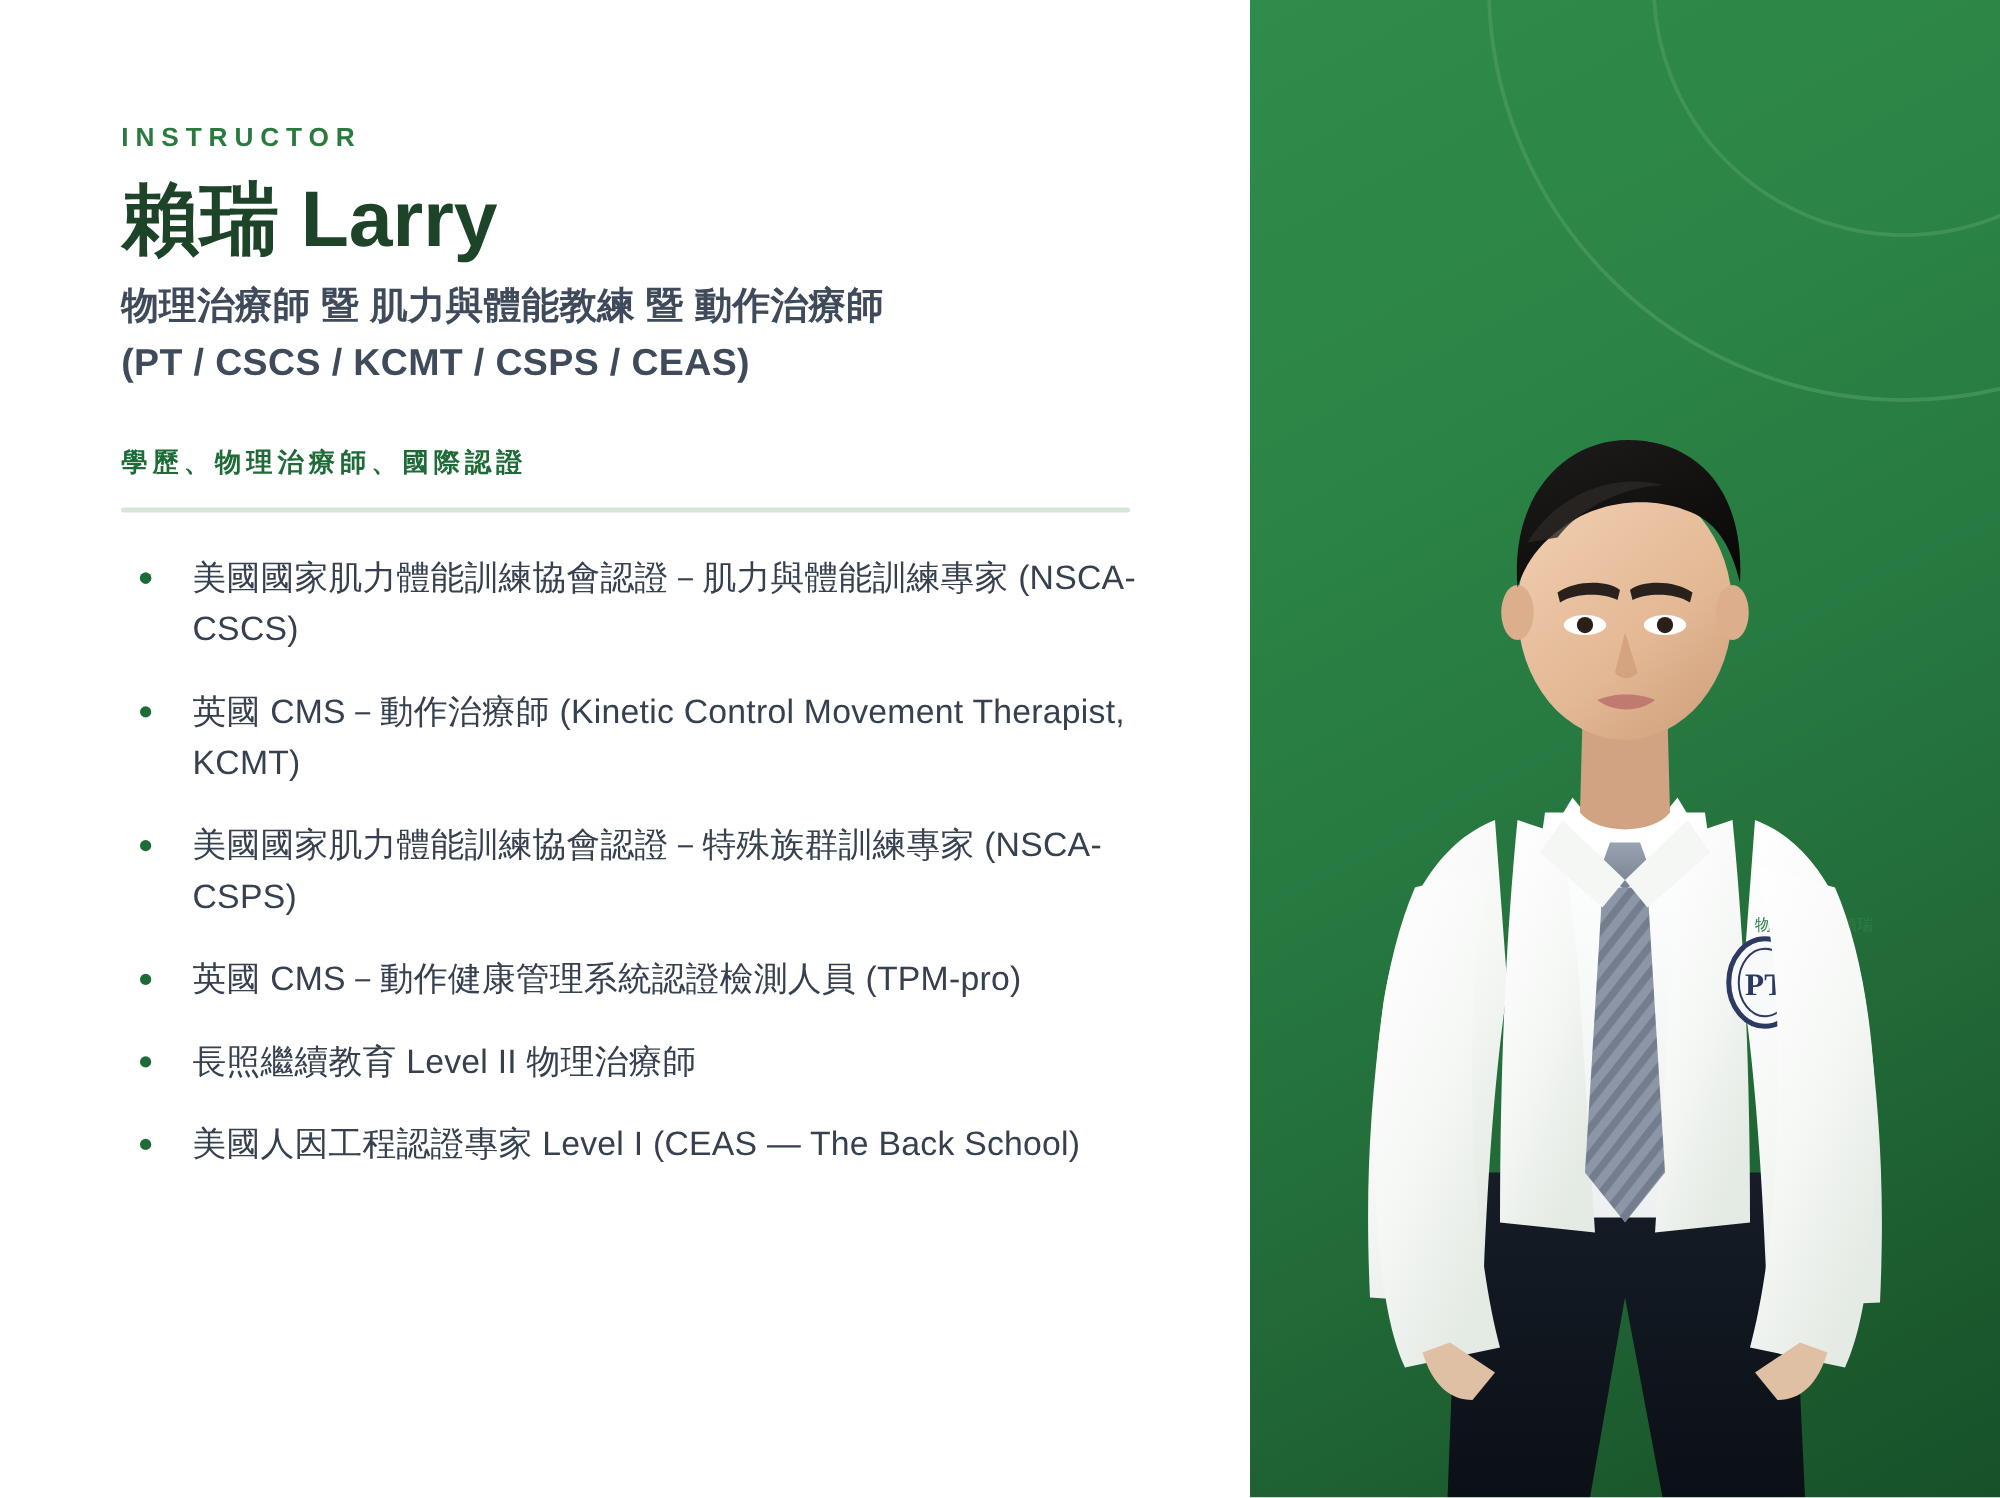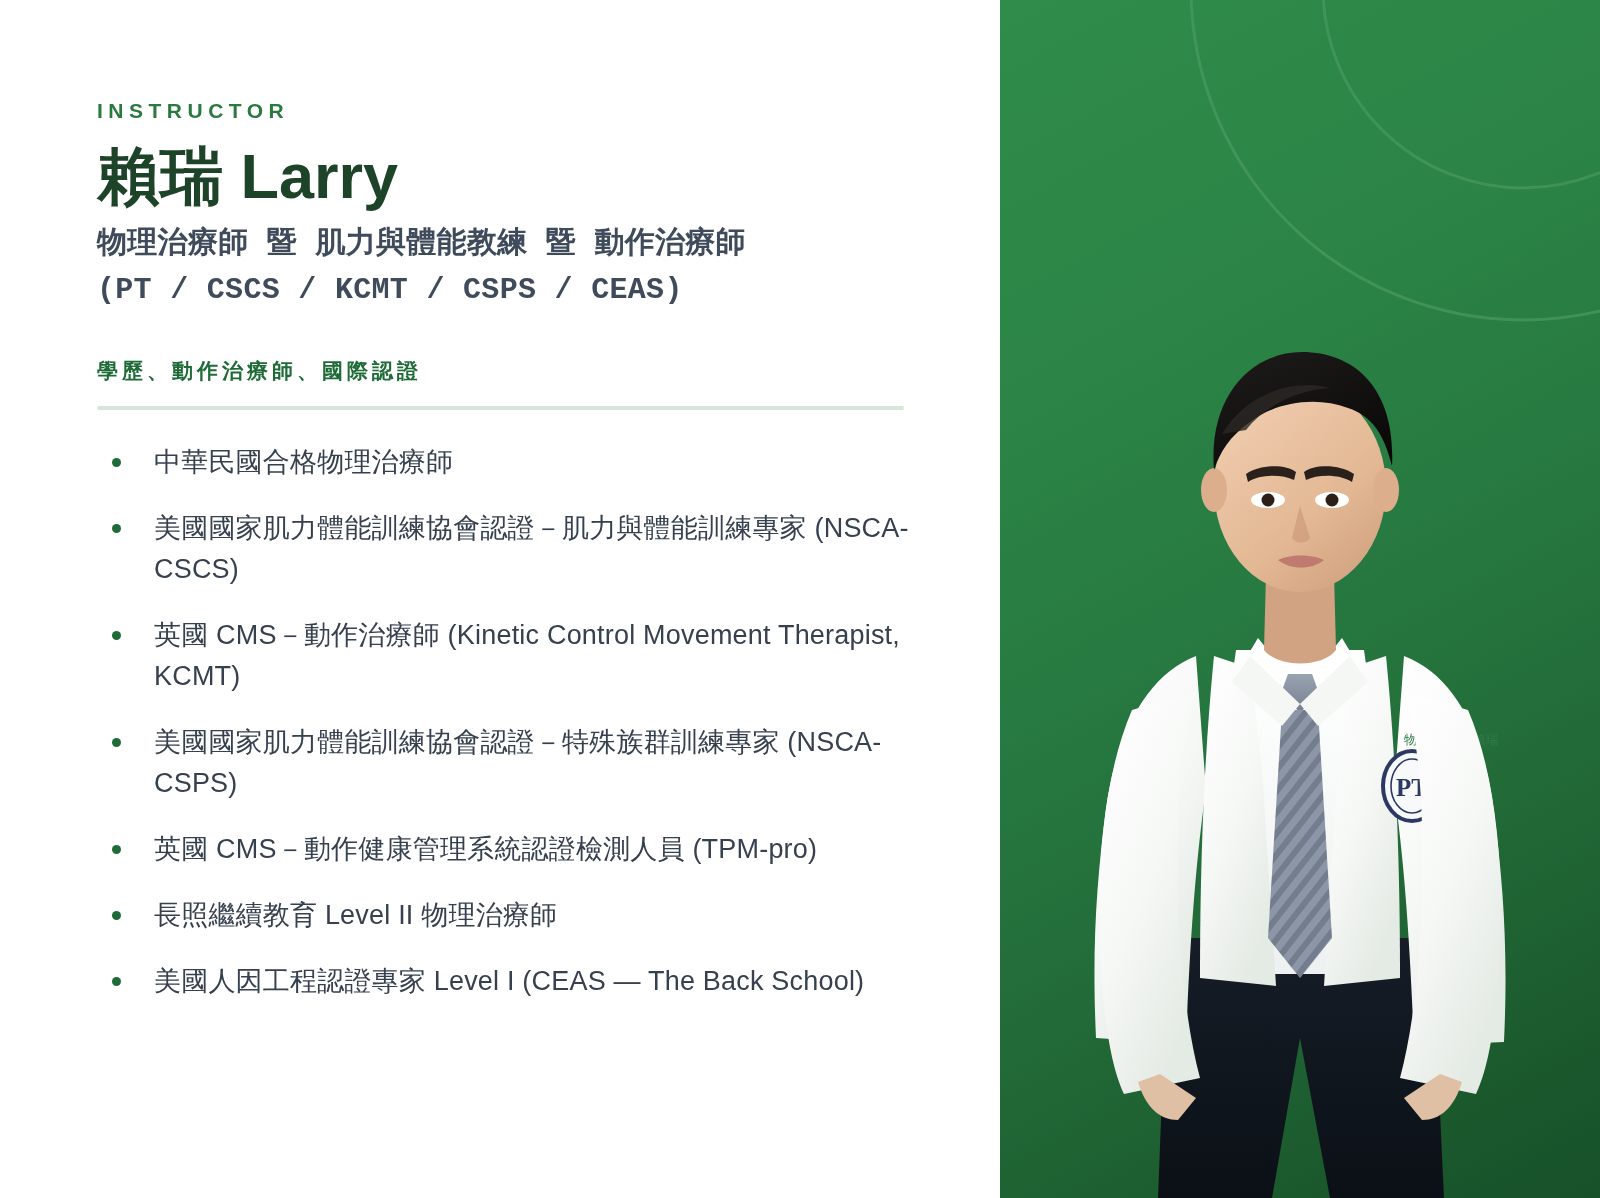--- a/index.html
+++ b/index.html
@@ -49,21 +49,21 @@
   }
 
   .roles {
     font-size: 30px;
     font-weight: 700;
     color: #3f4a5a;
     line-height: 1.52;
     letter-spacing: 0.3px;
     margin-bottom: 44px;
   }
-  .roles .role-line { display: block; font-family: Liberation Mono, monospace; }
+  .roles .role-line { display: block; }
 
   .section-title {
     font-size: 21px;
     font-weight: 700;
     color: #1f6b38;
     letter-spacing: 4px;
     line-height: 1.3;
     margin-bottom: 21px;
   }
 
@@ -143,26 +143,26 @@
 
     <div class="eyebrow">INSTRUCTOR</div>
 
     <h1 class="name">賴瑞 Larry</h1>
 
     <div class="roles">
       <span class="role-line">物理治療師 暨 肌力與體能教練 暨 動作治療師</span>
       <span class="role-line">(PT / CSCS / KCMT / CSPS / CEAS)</span>
     </div>
 
-    <div class="section-title">學歷、動作治療師、國際認證</div>
+    <div class="section-title">學歷、物理治療師、國際認證</div>
 
     <div class="divider"></div>
 
     <ul class="cred-list" id="cred-list">
-        <li class="cred-item"><span class="dot"></span><span>中華民國合格物理治療師</span></li>
+        <li class="cred-item"><span class="dot"></span></li>
         <li class="cred-item"><span class="dot"></span><span>美國國家肌力體能訓練協會認證－肌力與體能訓練專家 (NSCA-CSCS)</span></li>
         <li class="cred-item"><span class="dot"></span><span>英國 CMS－動作治療師 (Kinetic Control Movement Therapist, KCMT)</span></li>
         <li class="cred-item"><span class="dot"></span><span>美國國家肌力體能訓練協會認證－特殊族群訓練專家 (NSCA-CSPS)</span></li>
         <li class="cred-item"><span class="dot"></span><span>英國 CMS－動作健康管理系統認證檢測人員 (TPM-pro)</span></li>
         <li class="cred-item"><span class="dot"></span><span>長照繼續教育 Level II 物理治療師</span></li>
         <li class="cred-item"><span class="dot"></span><span>美國人因工程認證專家 Level I (CEAS — The Back School)</span></li>
       </ul>
   </div>
 
   <div class="panel">

